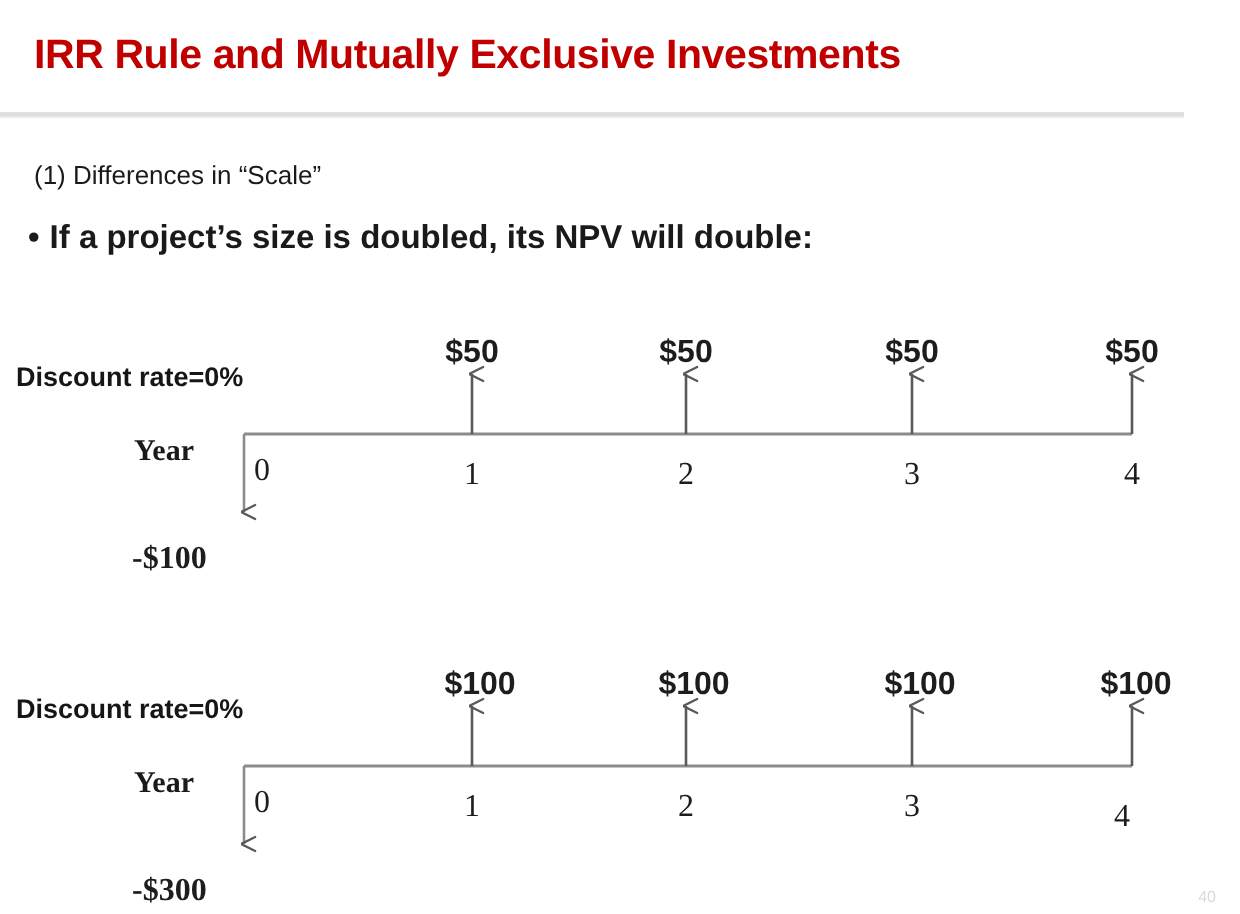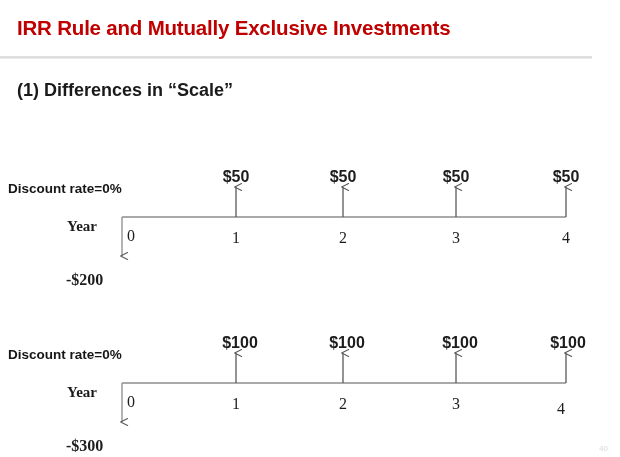--- a/index.html
+++ b/index.html
@@ -43,22 +43,22 @@
     height: 3px;
     background: linear-gradient(to bottom, #e3e3e3 0%, #dcdcdc 50%, #f2f2f2 100%);
   }
 
   
   .subhead {
     position: absolute;
     left: 17px;
     top: 80px;
     font-family: "Liberation Sans", sans-serif;
-    font-size: 18px;
-    font-weight: bold;
+    font-size: 13px;
+    font-weight: normal;
     color: #1a1a1a;
     white-space: nowrap;
   }
   .bullet-line {
     position: absolute;
     left: 14px;
     top: 110px;
     font-family: "Liberation Sans", sans-serif;
     font-size: 16.5px;
     font-weight: bold;
@@ -165,20 +165,23 @@
 <body>
 
 <div class="slide">
 
   <div class="slide-title">IRR Rule and Mutually Exclusive Investments</div>
 
   <div class="title-rule"></div>
 
   <div class="subhead">(1) Differences in “Scale”</div>
 
+  <div class="bullet-line">
+    <span class="dot">•</span><span>If a project’s size is doubled, its NPV will double:</span>
+  </div>
 
   <div class="timeline timeline-1">
 
     <svg class="tl-svg" width="620" height="130" viewBox="0 0 620 130">
       <defs>
         <marker id="arrUpA" markerWidth="9" markerHeight="9" refX="4.5" refY="1.6" orient="auto" markerUnits="userSpaceOnUse">
           <path d="M4.5,0.2 L8.0,7.2 M4.5,0.2 L1.0,7.2" stroke="#595959" stroke-width="1.1" fill="none" stroke-linecap="round"></path>
         </marker>
         <marker id="arrDownA" markerWidth="9" markerHeight="9" refX="4.5" refY="7.4" orient="auto" markerUnits="userSpaceOnUse">
           <path d="M4.5,8.8 L8.0,1.8 M4.5,8.8 L1.0,1.8" stroke="#595959" stroke-width="1.1" fill="none" stroke-linecap="round"></path>
@@ -203,21 +206,21 @@
     <div class="lbl lbl-cf" style="left:343px;">$50</div>
     <div class="lbl lbl-cf" style="left:456px;">$50</div>
     <div class="lbl lbl-cf" style="left:566px;">$50</div>
 
     <div class="lbl lbl-yr zero" style="left:127px;">0</div>
     <div class="lbl lbl-yr" style="left:236px;">1</div>
     <div class="lbl lbl-yr" style="left:343px;">2</div>
     <div class="lbl lbl-yr" style="left:456px;">3</div>
     <div class="lbl lbl-yr" style="left:566px;">4</div>
 
-    <div class="lbl lbl-outlay">-$200</div>
+    <div class="lbl lbl-outlay">-$100</div>
   </div>
 
   <div class="timeline timeline-2">
 
     <svg class="tl-svg" width="620" height="130" viewBox="0 0 620 130">
       <defs>
         <marker id="arrUpB" markerWidth="9" markerHeight="9" refX="4.5" refY="1.6" orient="auto" markerUnits="userSpaceOnUse">
           <path d="M4.5,0.2 L8.0,7.2 M4.5,0.2 L1.0,7.2" stroke="#595959" stroke-width="1.1" fill="none" stroke-linecap="round"></path>
         </marker>
         <marker id="arrDownB" markerWidth="9" markerHeight="9" refX="4.5" refY="7.4" orient="auto" markerUnits="userSpaceOnUse">

